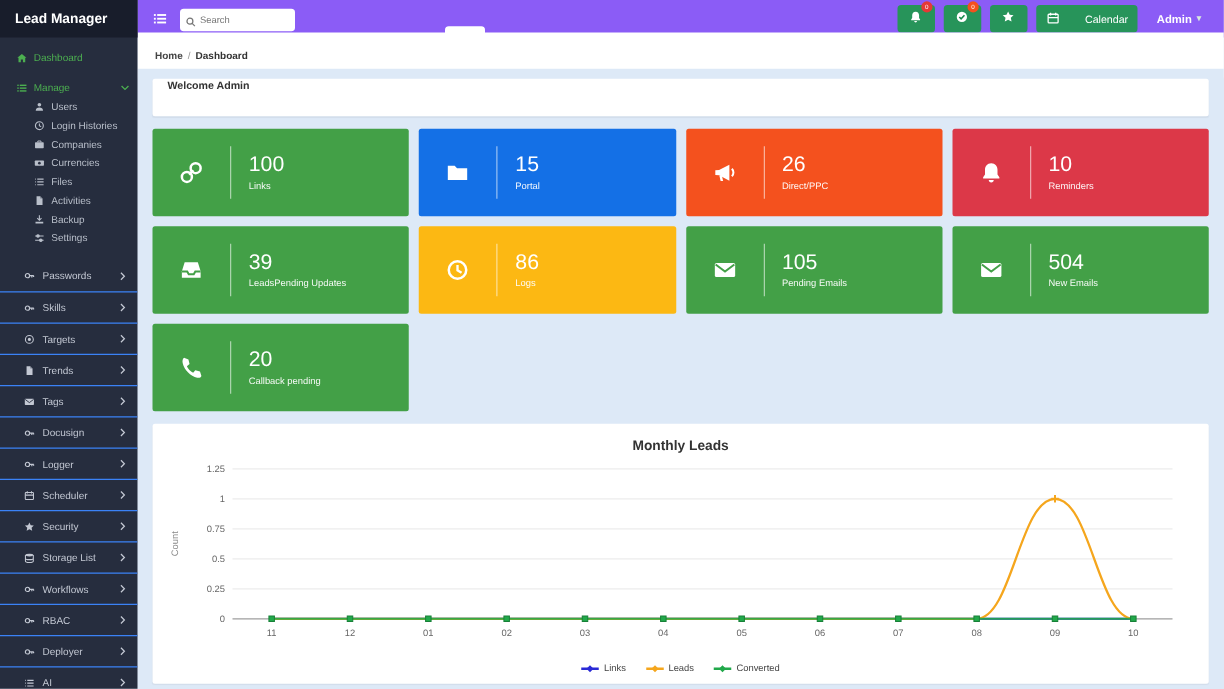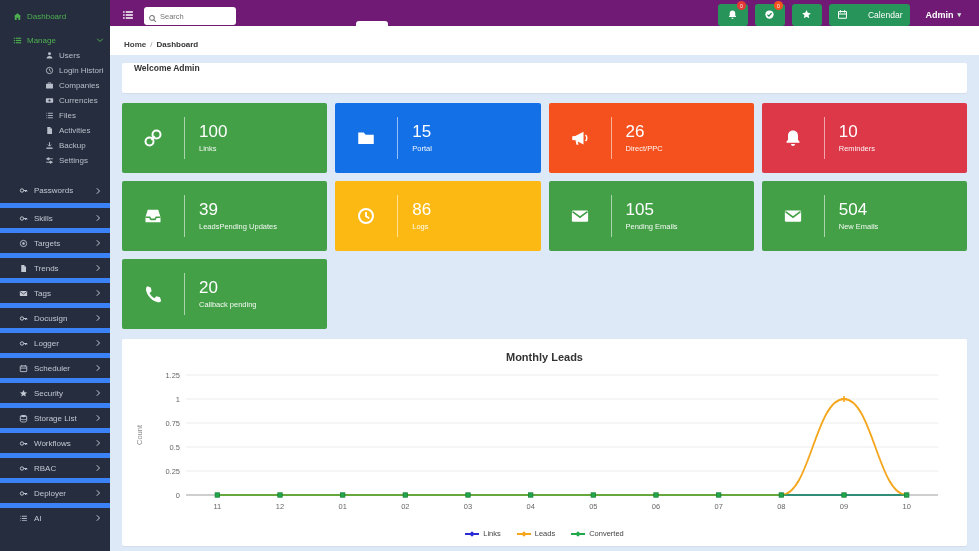--- a/index.html
+++ b/index.html
@@ -12,37 +12,37 @@
   .brand { height:30px; background:#181d2b; color:#fff; font-size:11px;
     font-weight:bold; display:flex; align-items:center; padding-left:12px; }
   .side-scroll { overflow:hidden; height:521px; }
   .side-item { display:flex; align-items:center; height:16px; padding:0 6px 0 12px;
     color:#b9bfca; font-size:8px; cursor:pointer; position:relative; }
   .side-item .ico { width:10px; height:10px; margin-right:5px; display:inline-flex;
     align-items:center; justify-content:center; flex:none; }
   .side-item .ico svg { width:9px; height:9px; }
   .side-item.lvl1 { margin-top:8px; }
   .side-item.active { color:#4caf50; }
-  .side-item.sub { padding-left:26px; height:15px;margin-left:18px; }
+  .side-item.sub { padding-left:26px; height:15px; }
   .side-item .lbl { white-space:nowrap; overflow:hidden; flex:1; }
   .side-item .chev { margin-left:auto; display:inline-flex; }
   .side-item .chev svg { width:8px; height:8px; }
   .side-sec { display:flex; align-items:center; height:25px; padding:0 8px 0 18px;
-    color:#c3c8d3; font-size:8px; border-top:5px solid #3b82f6; cursor:pointer; }
+    color:#c3c8d3; font-size:8px; border-top:1px solid #3b82f6; cursor:pointer; }
   .side-sec:first-of-type { border-top:none; }
   .side-sec .ico { width:10px; height:10px; margin-right:6px; display:inline-flex;
     align-items:center; justify-content:center; flex:none;}
   .side-sec .ico svg { width:9px; height:9px; }
   .side-sec .chev { margin-left:auto; display:inline-flex; }
   .side-sec .chev svg { width:8px; height:8px; }
   .side-sections { margin-top:10px; border-bottom:1px solid #343c50; }
 
   
   .navbar { position:absolute; left:110px; top:0; width:869px; height:30px;
-    background:#701a75; display:flex; align-items:center; padding:0 10px; gap:8px; }
+    background:#8b5cf6; display:flex; align-items:center; padding:0 10px; gap:8px; }
   .nav-burger { color:#fff; width:16px; height:16px; display:inline-flex;
     align-items:center; justify-content:center; cursor:pointer; }
   .nav-burger svg { width:12px; height:12px; }
   .search-wrap { position:relative; }
   .search-input { width:92px; height:18px; border:none; border-radius:3px;
     font-size:7.5px; padding:0 4px 0 16px; outline:none; color:#333;
     font-family:"Liberation Sans",sans-serif; }
   .search-ico { position:absolute; left:4px; top:4px; width:9px; height:9px; color:#777; }
   .search-ico svg { width:9px; height:9px; }
   .all-select { margin-left:112px; background:#fff; height:20px; border-radius:3px;
@@ -99,20 +99,21 @@
   .legend-item { display:flex; align-items:center; gap:4px; font-size:7.5px; color:#444; }
   .legend-marker { position:relative; width:14px; height:7px; }
   .legend-marker .lm-line { position:absolute; left:0; right:0; top:3px; height:1.5px; }
   .legend-marker .lm-dia { position:absolute; left:5px; top:1.5px; width:4px; height:4px;
     transform:rotate(45deg); }
 </style>
 </head>
 <body>
 
 <div class="sidebar">
+  <div class="brand">Lead Manager</div>
   <div class="side-scroll">
     <div id="side-items">
         <div class="side-item lvl1 active">
           <span class="ico">
             <svg viewBox="0 0 16 16" xmlns="http://www.w3.org/2000/svg">
               <path fill="currentColor" d="M8 2l6.5 5.5h-1.7V14H9.5v-4h-3v4H3.2V7.5H1.5z"></path>
             </svg>
           </span>
           <span class="lbl">Dashboard</span>
         </div>

